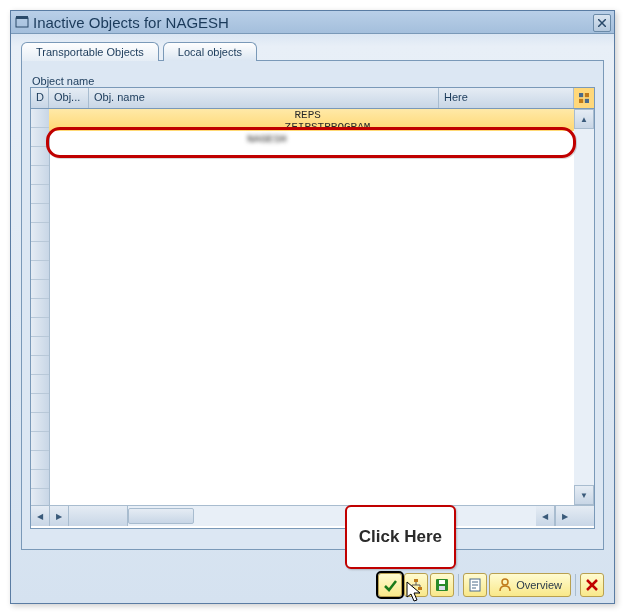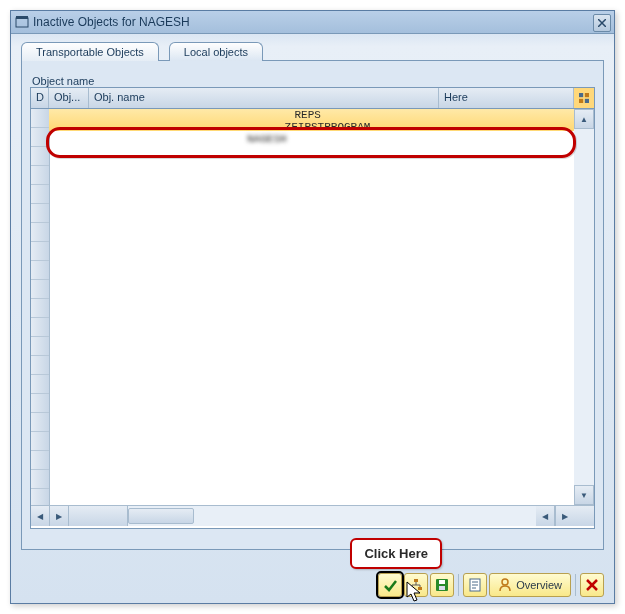--- a/index.html
+++ b/index.html
@@ -27,21 +27,21 @@
     position: relative;
   }
   .title-icon {
     width: 14px;
     height: 14px;
     margin-right: 4px;
     display: inline-flex;
   }
   .title-text {
     color: #1a3a5a;
-    font-size: 12px;
+    font-size: 15px;
   }
   .close-btn {
     position: absolute;
     right: 3px;
     top: 3px;
     width: 16px;
     height: 16px;
     background: linear-gradient(to bottom, #d9e4f0, #b5c9de);
     border: 1px solid #6a8aa8;
     border-radius: 2px;
@@ -50,21 +50,21 @@
     justify-content: center;
     cursor: pointer;
     font-size: 10px;
     color: #2a4a6a;
   }
   .tab-area {
     margin: 8px 10px 0 10px;
   }
   .tabs {
     display: flex;
-    gap: 10px;
+    gap: 4px;
   }
   .tab {
     background: linear-gradient(to bottom, #fefefe, #e5edf5);
     border: 1px solid #7a99b8;
     border-bottom: none;
     padding: 3px 14px;
     border-top-left-radius: 6px;
     border-top-right-radius: 6px;
     color: #1a3a5a;
     cursor: pointer;
@@ -229,26 +229,26 @@
   }
   .f-sep {
     width: 1px;
     height: 22px;
     background: #a8bccf;
     margin: 0 2px;
   }
   .callout {
     position: absolute;
     bottom: 34px;
-    right: 172px;
+    right: 158px;
     background: #fff;
     border: 2px solid #c00000;
     border-radius: 6px;
-    padding: 6px 12px;
-    font-size: 13px;
+    padding: 20px 12px;
+    font-size: 17px;
     font-weight: bold;
     color: #2a2a2a;
     box-shadow: 1px 1px 2px rgba(0,0,0,0.2);
   }
   .cursor-img{
     position:absolute;
     right: 190px;
     bottom: 0px;
     width:18px;height:22px;
     z-index:10;

